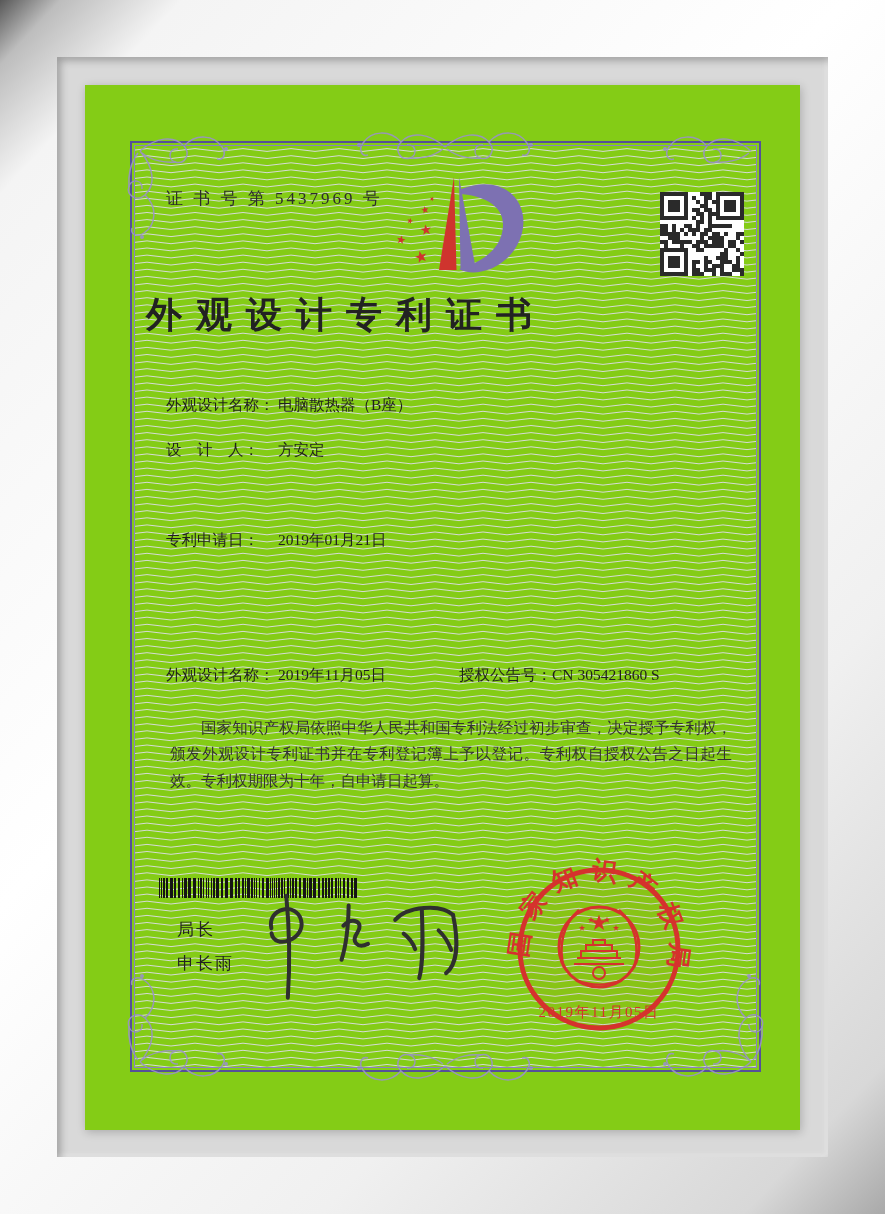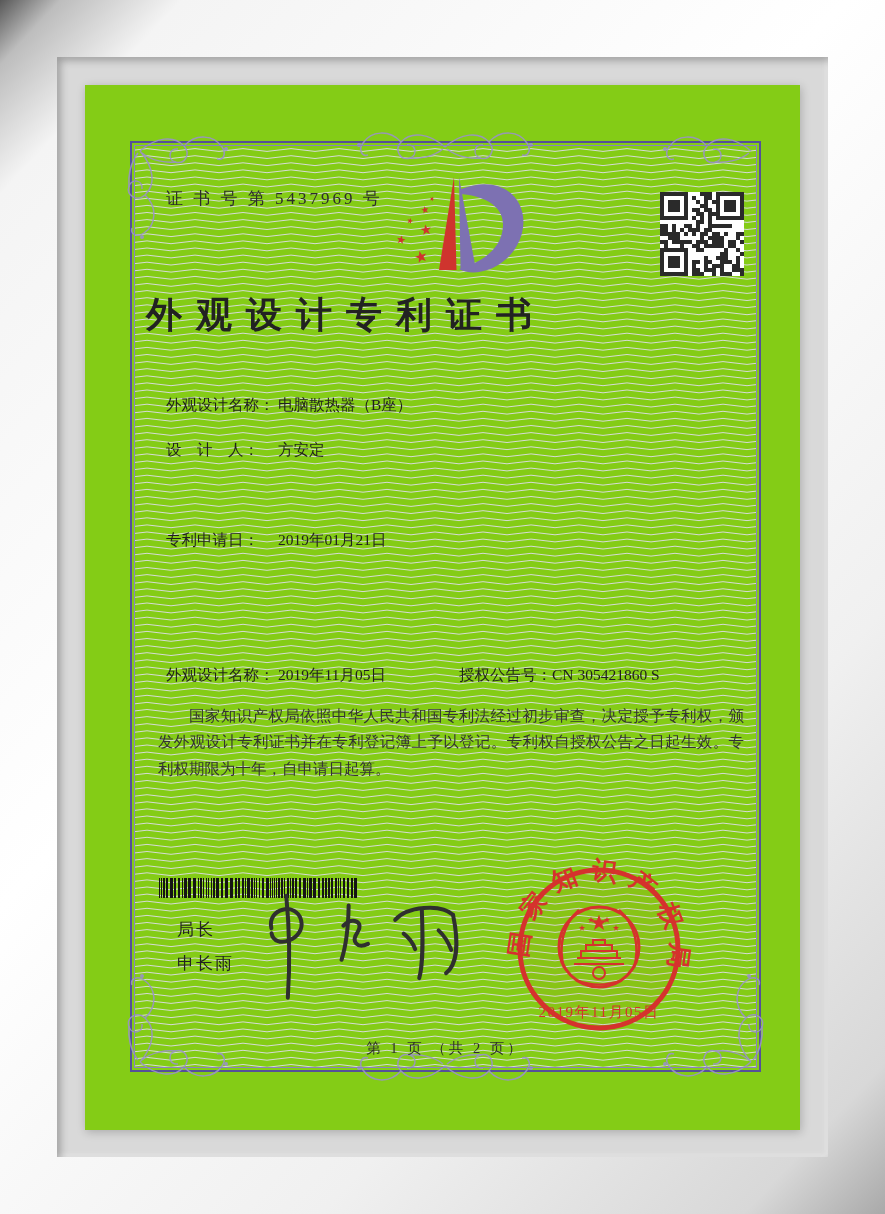--- a/index.html
+++ b/index.html
@@ -47,21 +47,21 @@
     position:absolute;left:0;top:148px;width:100%;
     font-size:36px;font-weight:600;letter-spacing:14px;color:#222;white-space:nowrap;text-indent:14px;
   }
   .row{position:absolute;left:34px;right:18px;font-size:15.5px;color:#1f1f1f;white-space:nowrap;}
   .row .lb{display:inline-block;width:112px;white-space:pre;}
   .row .pair2{position:absolute;left:277px;top:0;white-space:nowrap;margin-left:16px;}
   .paras{
     position:absolute;left:22px;top:556px;width:594px;font-size:15.5px;line-height:26.4px;
     color:#333;text-align:justify;
   }
-  .paras p{margin:4px;text-indent:2em;}
+  .paras p{margin:16px;text-indent:2em;}
   .barcode{position:absolute;left:27px;top:735px;height:20px;display:flex;align-items:stretch;}
   .barcode div{background:#141414;}
   .signer{
     position:absolute;left:45px;top:770px;font-family:"Liberation Sans","DejaVu Sans",sans-serif;
     font-size:17px;color:#222;letter-spacing:2px;line-height:34px;
   }
   .sig{position:absolute;left:112px;top:742px;}
   .seal{position:absolute;left:372px;top:711px;}
   .pgfoot{
     position:absolute;left:0;top:896px;width:100%;text-align:center;
@@ -828,19 +828,18 @@
               <path d="M73,104 h44 M77,104 v-7 h36 v7 M82,97 v-6 h26 v6 M89,91 v-5 h12 v5" stroke-width="2"></path>
               <path d="M70,110 h50" stroke-width="2"></path>
               <path d="M60,114 C54,92 59,70 75,56" stroke-width="2.4"></path>
               <path d="M130,114 C136,92 131,70 115,56" stroke-width="2.4"></path>
               <circle cx="95" cy="119" r="6" stroke-width="2"></circle>
               <path d="M72,126 q23,9 46,0" stroke-width="2"></path>
             </g>
             <text x="95" y="163" text-anchor="middle" font-size="15" fill="#d5322d" letter-spacing="1.5">2019年11月05日</text>
           </svg>
 
-          <div class="pgfoot">第 1 页 （共 2 页）</div>
         </div>
       </div>
 
     </div>
   </div>
 </div>
 
 </body></html>

